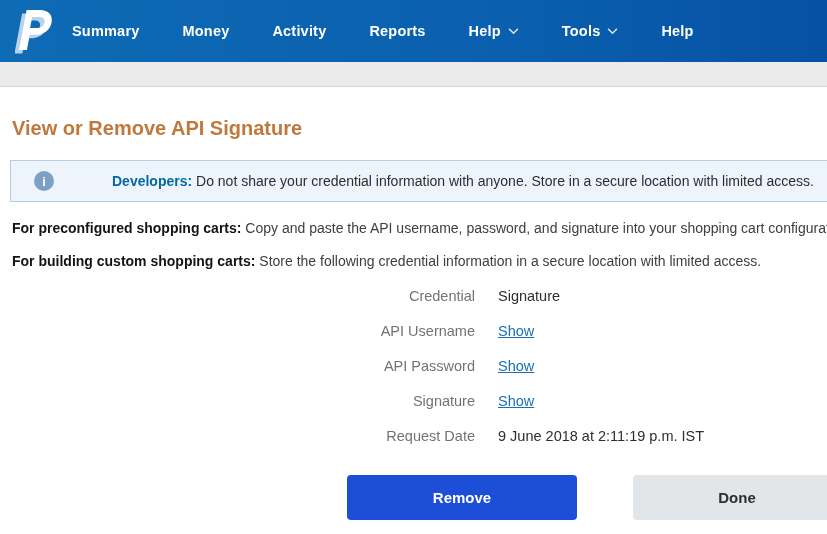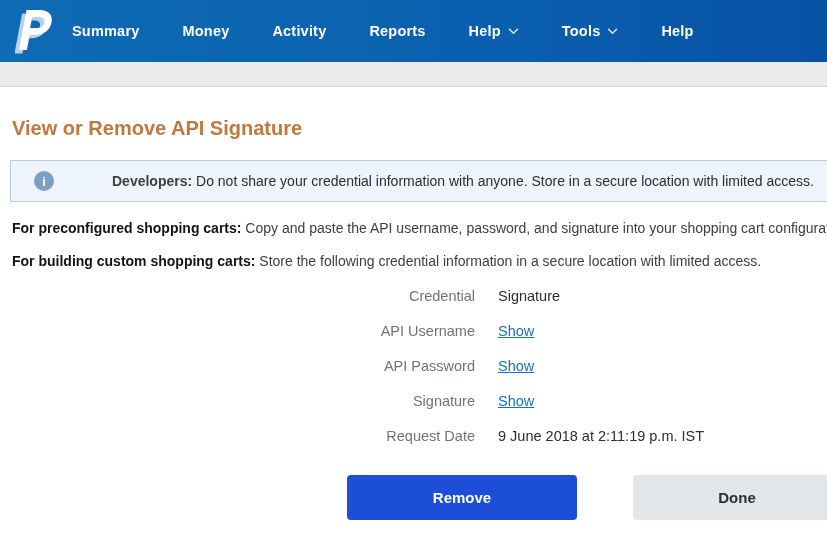--- a/index.html
+++ b/index.html
@@ -83,21 +83,21 @@
     align-items: center;
     justify-content: center;
     flex: 0 0 auto;
   }
   .notice-text {
     margin-left: 14px;
     font-size: 14px;
     color: #2c2e2f;
     white-space: nowrap;
   }
-  .notice-text b { color: #404040; padding-left: 44px; }
+  .notice-text b { color: #0369a1; padding-left: 44px; }
 
   .instruction {
     margin-left: 12px;
     font-size: 14px;
     line-height: 17px;
     color: #3b4045;
     white-space: nowrap;
   }
   .instruction b { color: #141414; }
   .instruction.first { margin-top: 18px; }

